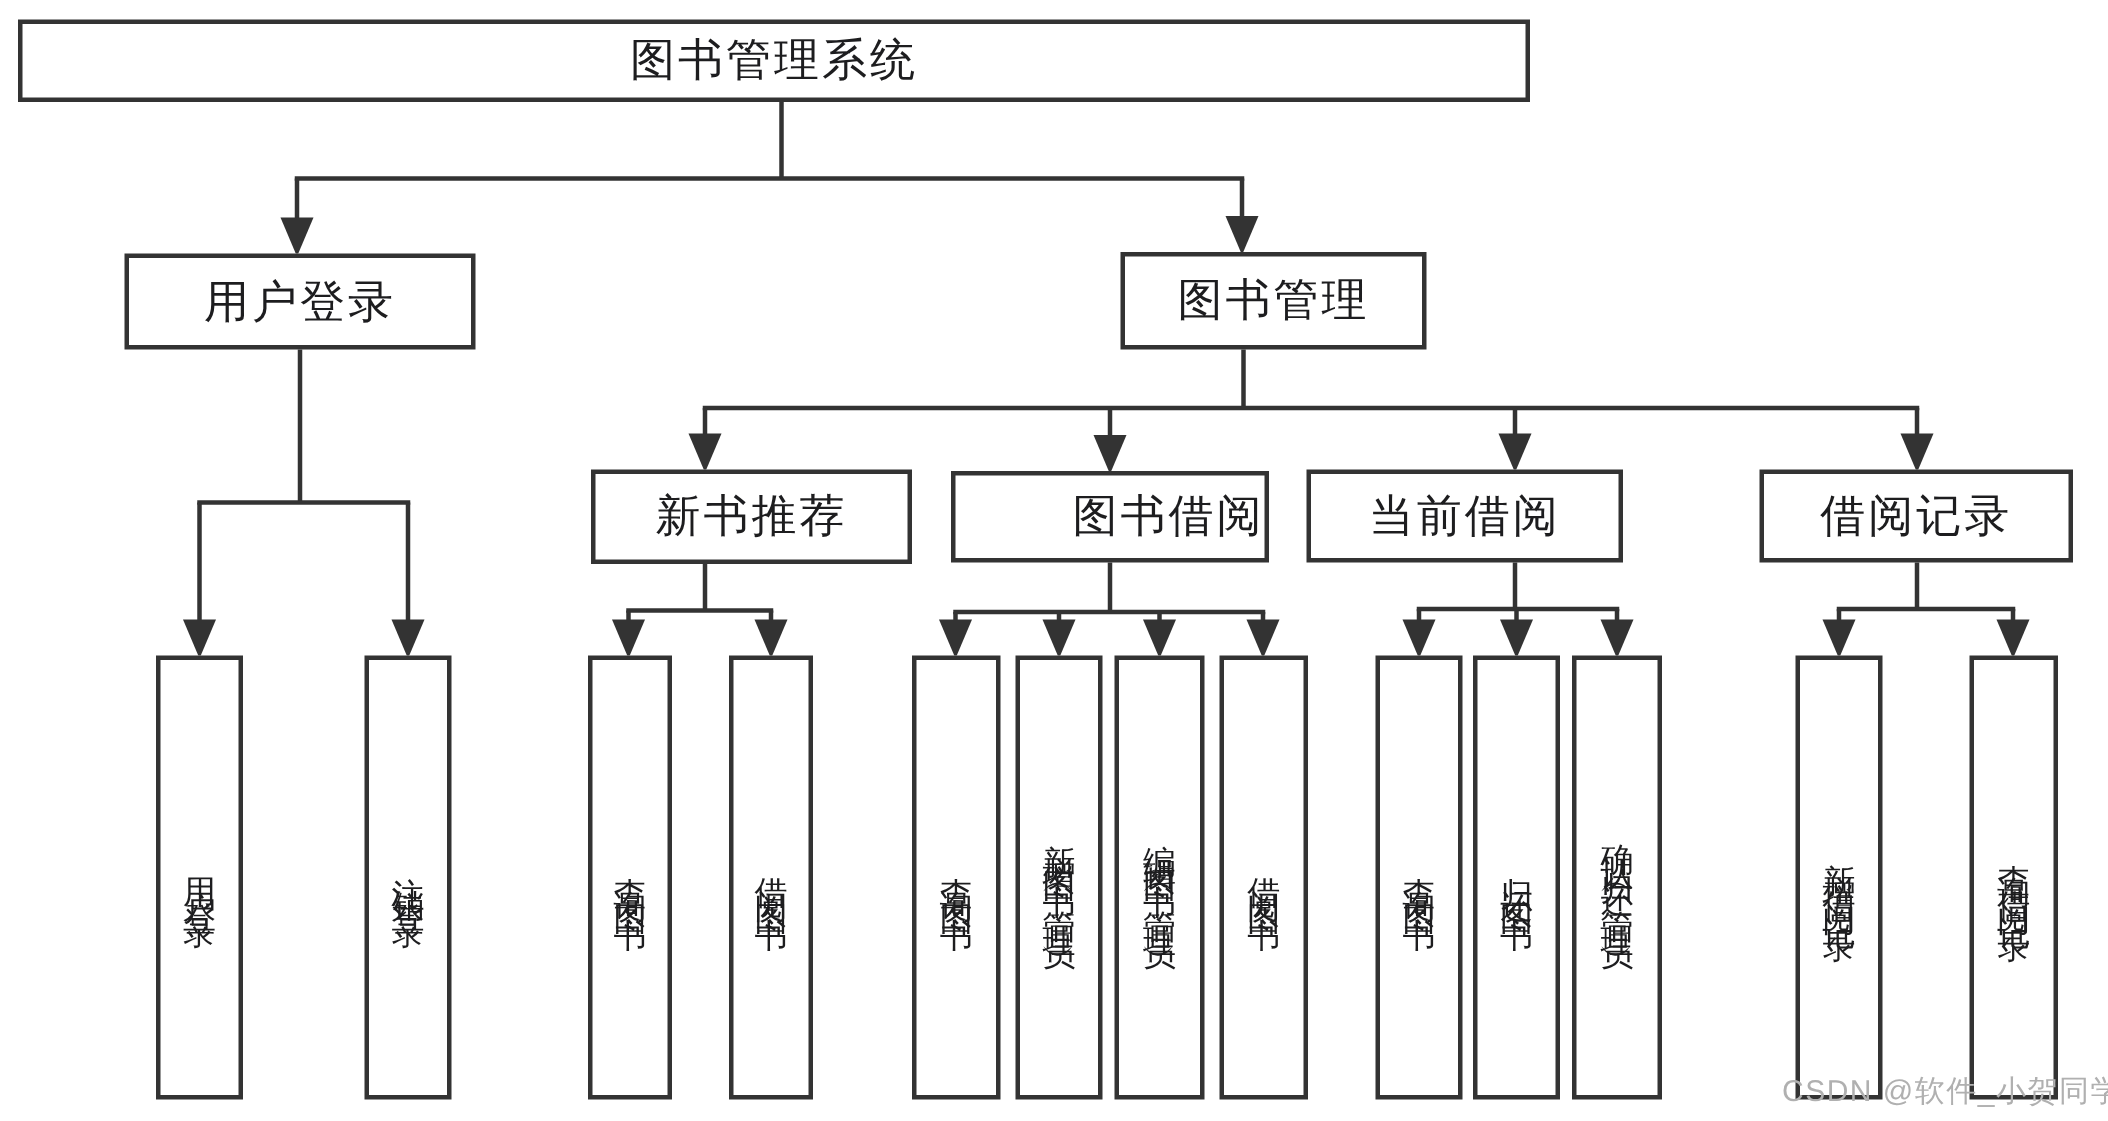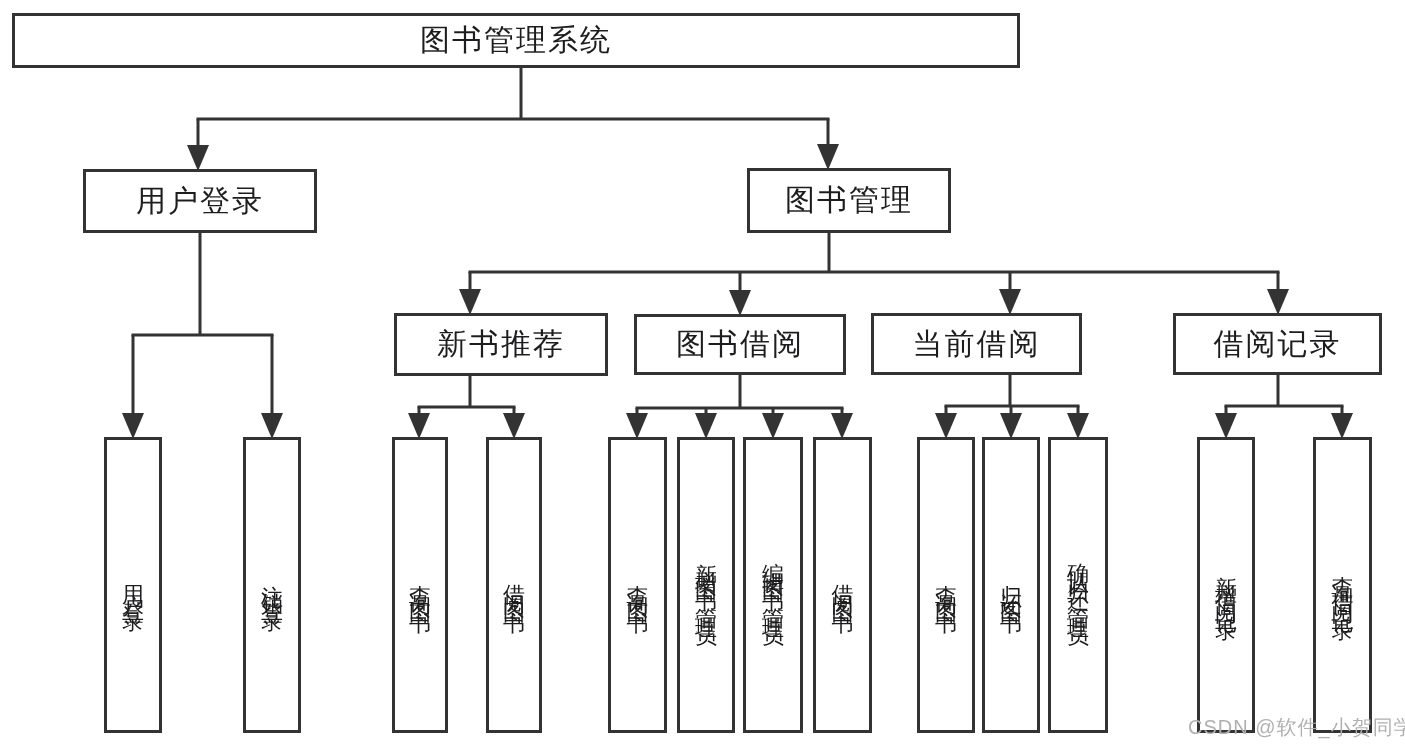--- a/index.html
+++ b/index.html
@@ -101,21 +101,21 @@
   <div class="node node-h" style="left:83px;top:169px;width:234px;height:64px;">
     <span>用户登录</span>
   </div>
   <div class="node node-h" style="left:747px;top:168px;width:204px;height:65px;">
     <span>图书管理</span>
   </div>
 
   <div class="node node-h" style="left:363px;top:313px;width:214px;height:63px;margin-left:31px;">
     <span>新书推荐</span>
   </div>
-  <div class="node node-h" style="left:634px;top:314px;width:212px;height:61px;">
+  <div class="node node-h" style="left:634px;top:314px;width:212px;height:61px;justify-content:flex-end;">
     <span>图书借阅</span>
   </div>
   <div class="node node-h" style="left:871px;top:313px;width:211px;height:62px;">
     <span>当前借阅</span>
   </div>
   <div class="node node-h" style="left:1173px;top:313px;width:209px;height:62px;">
     <span>借阅记录</span>
   </div>
 
   <div class="node node-v" style="left:104px;top:437px;width:58px;height:296px;">

